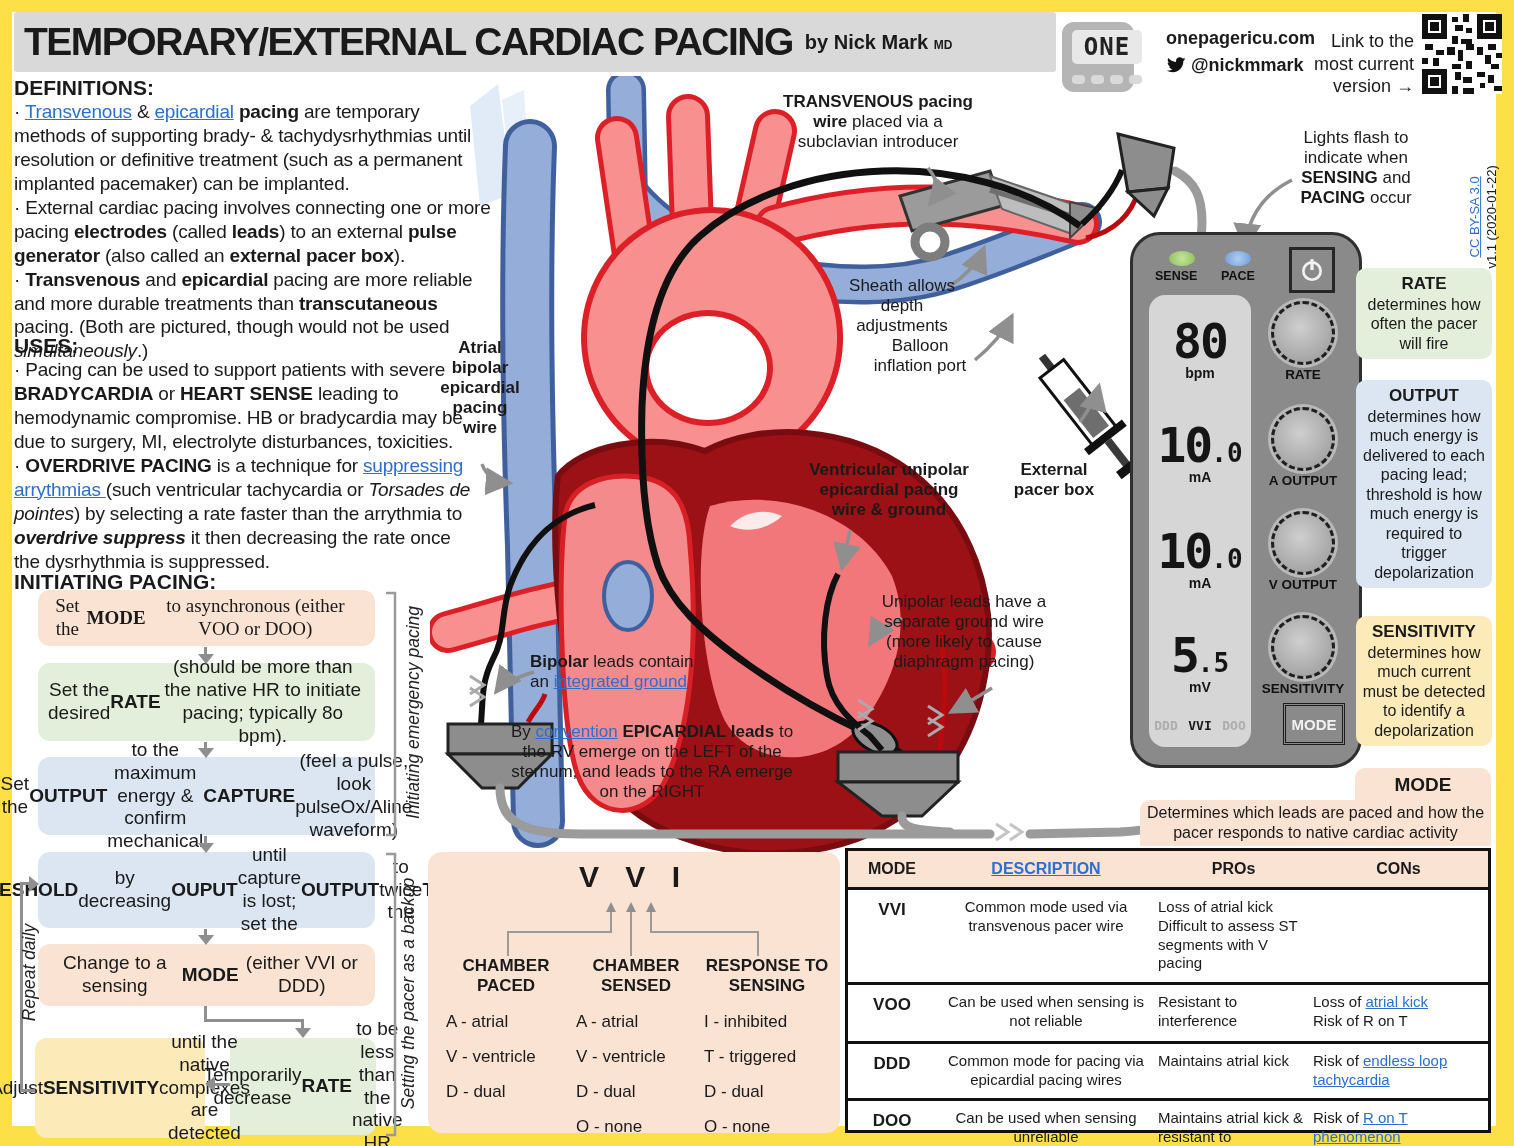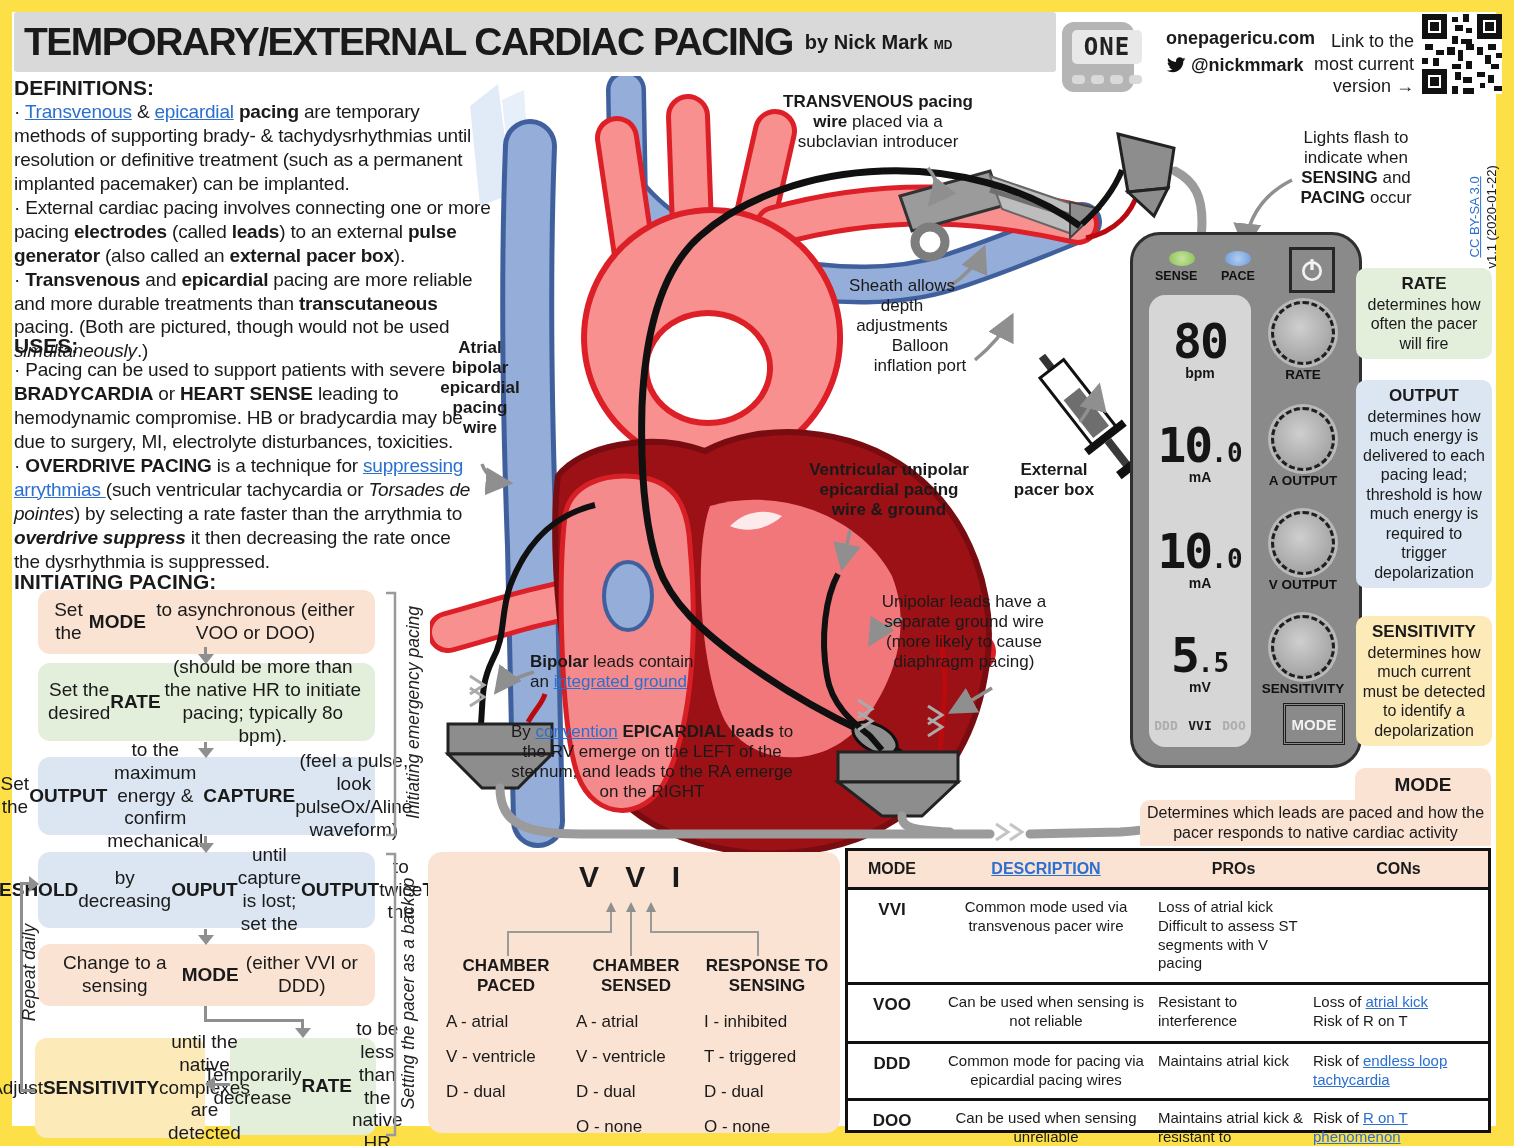--- a/index.html
+++ b/index.html
@@ -175,21 +175,21 @@
   </div>
 
   <div class="abs h-sec" style="left:14px;top:334px;">USES:</div>
   <div class="abs body-text" style="left:14px;top:358px;width:462px;">
     <div>· Pacing can be used to support patients with severe <b>BRADYCARDIA</b> or <b>HEART SENSE</b> leading to hemodynamic compromise. HB or bradycardia may be due to surgery, MI, electrolyte disturbances, toxicities.</div>
     <div>· <b>OVERDRIVE PACING</b> is a technique for <a>suppressing arrythmias </a>(such ventricular tachycardia or <i>Torsades de pointes</i>) by selecting a rate faster than the arrythmia to <b><i>overdrive suppress</i></b> it then decreasing the rate once the dysrhythmia is suppressed.</div>
   </div>
 
   <div class="abs h-sec" style="left:14px;top:570px;">INITIATING PACING:</div>
 
-  <div class="abs fbox peach" style="left:38px;top:590px;width:337px;height:64px;">Set the <b>MODE</b> to asynchronous (either VOO or DOO)</div>
+  <div class="abs fbox peach" style="left:38px;top:590px;width:337px;height:56px;font-family:Liberation Serif, serif;">Set the <b>MODE</b> to asynchronous (either VOO or DOO)</div>
   <div class="abs fbox green" style="left:38px;top:663px;width:337px;height:78px;">Set the desired <b>RATE</b> (should be more than the native HR to initiate pacing; typically 8o bpm).</div>
   <div class="abs fbox blue" style="left:38px;top:757px;width:337px;height:78px;">Set the <b>OUTPUT</b> to the maximum energy &amp; confirm mechanical <b>CAPTURE</b> (feel a pulse, look pulseOx/Aline waveform)</div>
   <div class="abs fbox blue" style="left:38px;top:852px;width:337px;height:76px;">Determine <b>THRESHOLD</b> by decreasing <b>OUPUT</b> until capture is lost; set the <b>OUTPUT</b> to twice the <b>THRESHOLD</b></div>
   <div class="abs fbox peach" style="left:38px;top:944px;width:337px;height:62px;">Change to a sensing <b>MODE</b> (either VVI or DDD)</div>
   <div class="abs fbox green" style="left:230px;top:1038px;width:146px;height:97px;">Temporarily decrease <b>RATE</b> to be less than the native HR</div>
   <div class="abs fbox yellow" style="left:35px;top:1038px;width:170px;height:100px;">Adjust <b>SENSITIVITY</b> until the native complexes are detected</div>
 
   <div class="abs fa-line" style="left:204px;top:647px;width:3px;height:8px;"></div>
   <div class="abs tri-down" style="left:198px;top:654px;"></div>
   <div class="abs fa-line" style="left:204px;top:742px;width:3px;height:7px;"></div>

